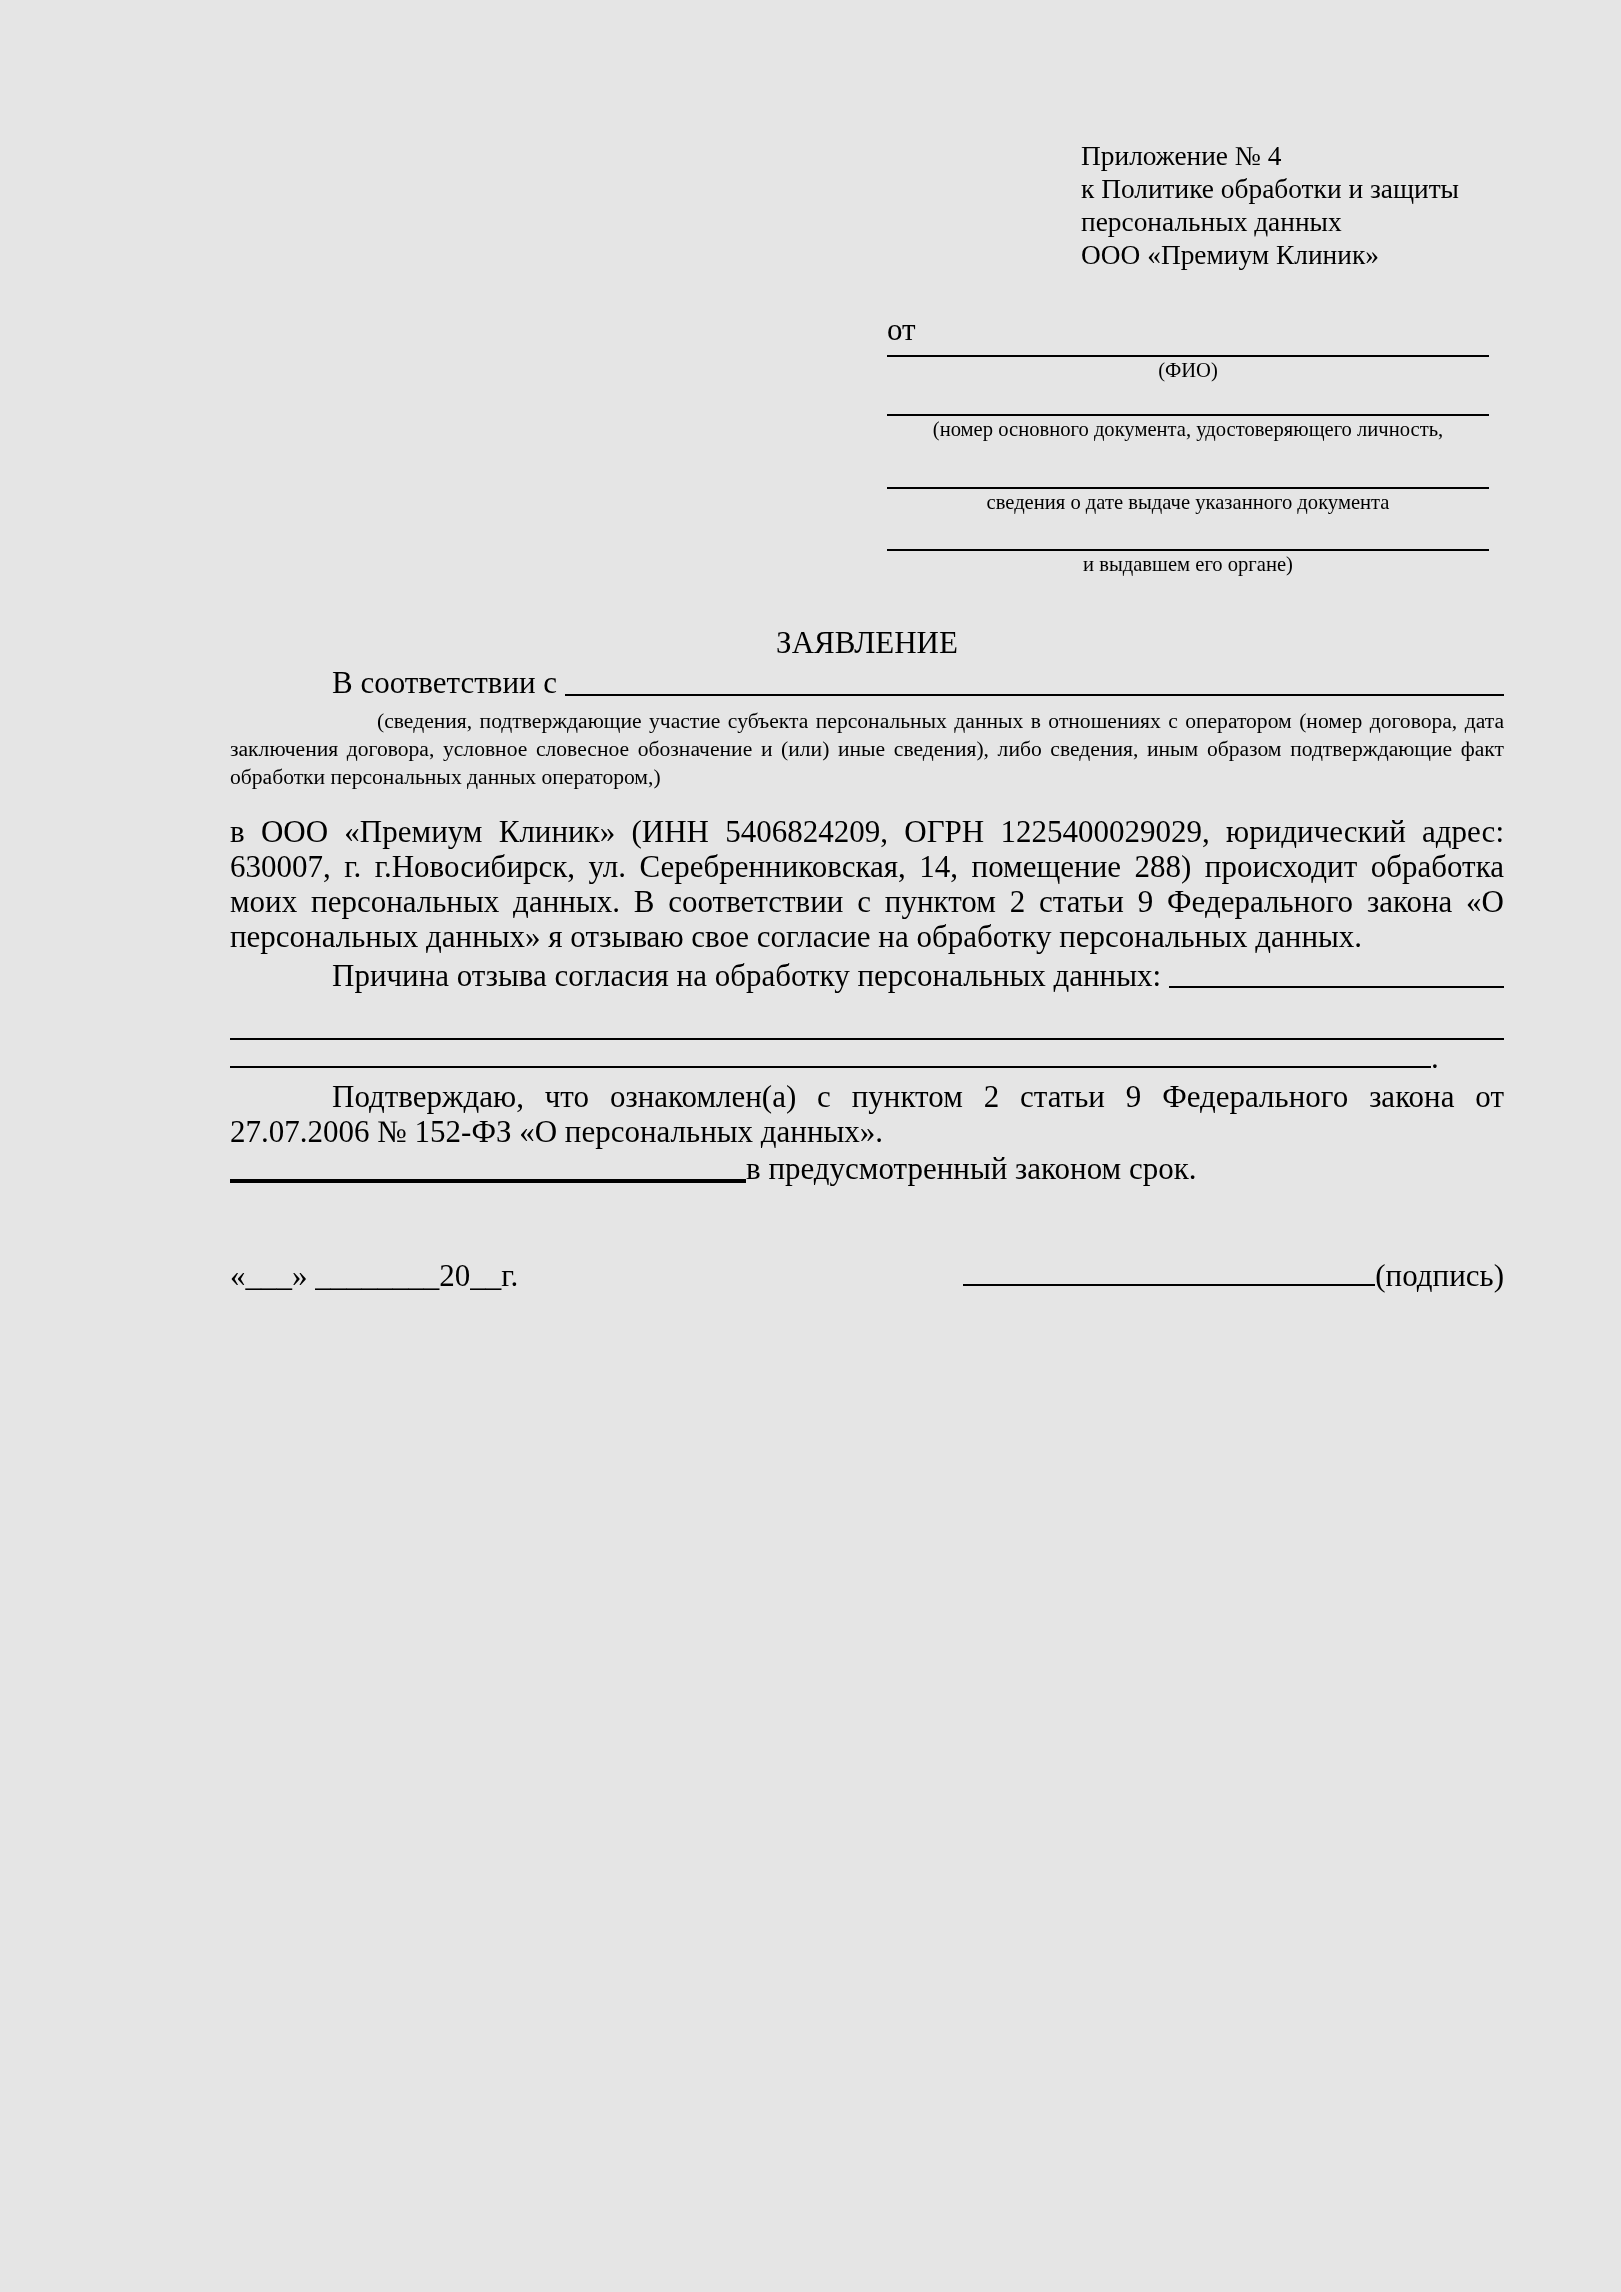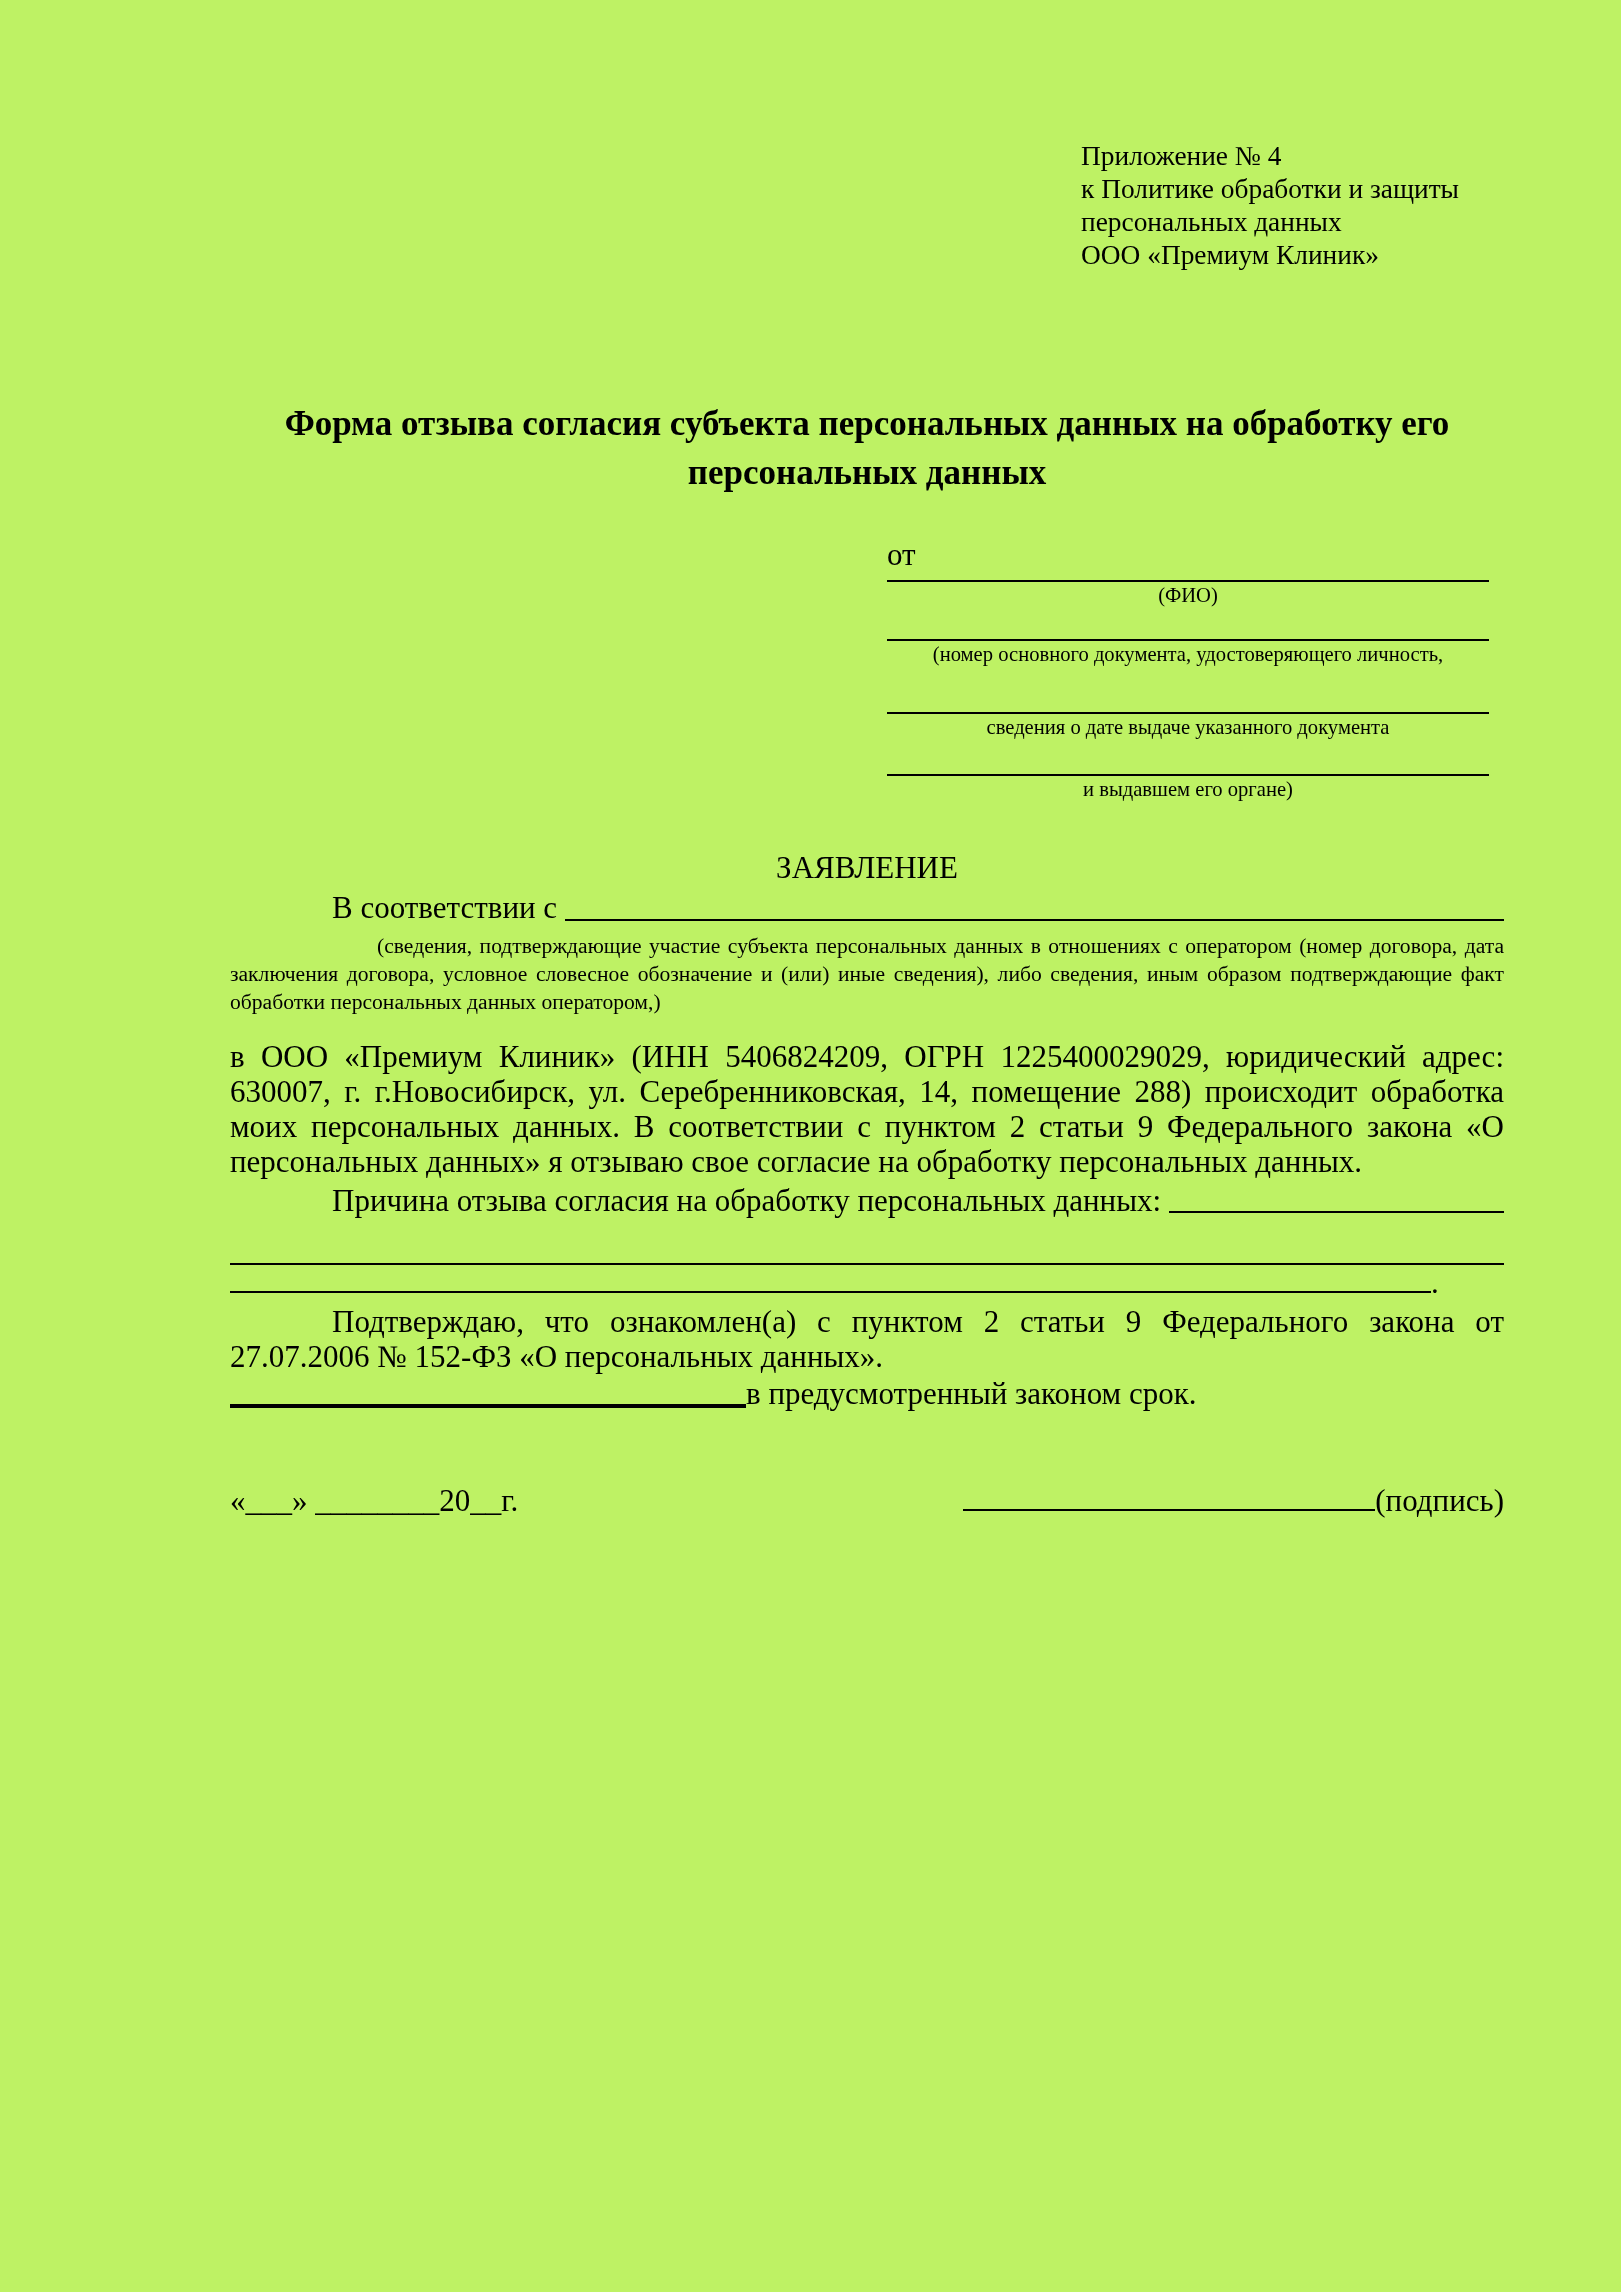--- a/index.html
+++ b/index.html
@@ -1,17 +1,17 @@
 <!DOCTYPE html>
 <html><head>
 <meta charset="utf-8">
 <style>
   html,body { margin:0; padding:0; background:#ffffff; }
   .page {
-    width:1621px; height:2293px; background:#bef264; color:#000000;
+    width:1621px; height:2293px; background:#e5e5e5; color:#000000;
     font-family:"Liberation Serif","DejaVu Serif",serif;
     box-sizing:border-box; padding:140px 117px 0 230px;
     position:relative; overflow:hidden;
   }
   .appendix { margin-left:851px; font-size:27.4px; line-height:33px; }
   .doc-title { margin-top:127px; text-align:center; font-weight:bold; font-size:35px; line-height:49px; }
   .addressee { margin-left:657px; width:602px; margin-top:39px; font-size:31px; line-height:38px; }
   .blank { border-bottom:2.9px solid #000; }
   .b1 { height:5.9px; } .b2 { height:31px; } .b3 { height:44px; } .b4 { height:34px; }
   .caption { font-size:20.6px; line-height:26.5px; text-align:center; }
@@ -40,21 +40,20 @@
 
 <div class="page">
 
   <div class="appendix">
     <div>Приложение № 4</div>
     <div>к Политике обработки и защиты</div>
     <div>персональных данных</div>
     <div>ООО «Премиум Клиник»</div>
   </div>
 
-  <div class="doc-title">Форма отзыва согласия субъекта персональных данных на обработку его персональных данных</div>
 
   <div class="addressee">
     <div>от</div>
     <div class="blank b1"></div>
     <div class="caption">(ФИО)</div>
     <div class="blank b2"></div>
     <div class="caption">(номер основного документа, удостоверяющего личность,</div>
     <div class="blank b3"></div>
     <div class="caption">сведения о дате выдаче указанного документа</div>
     <div class="blank b4"></div>

